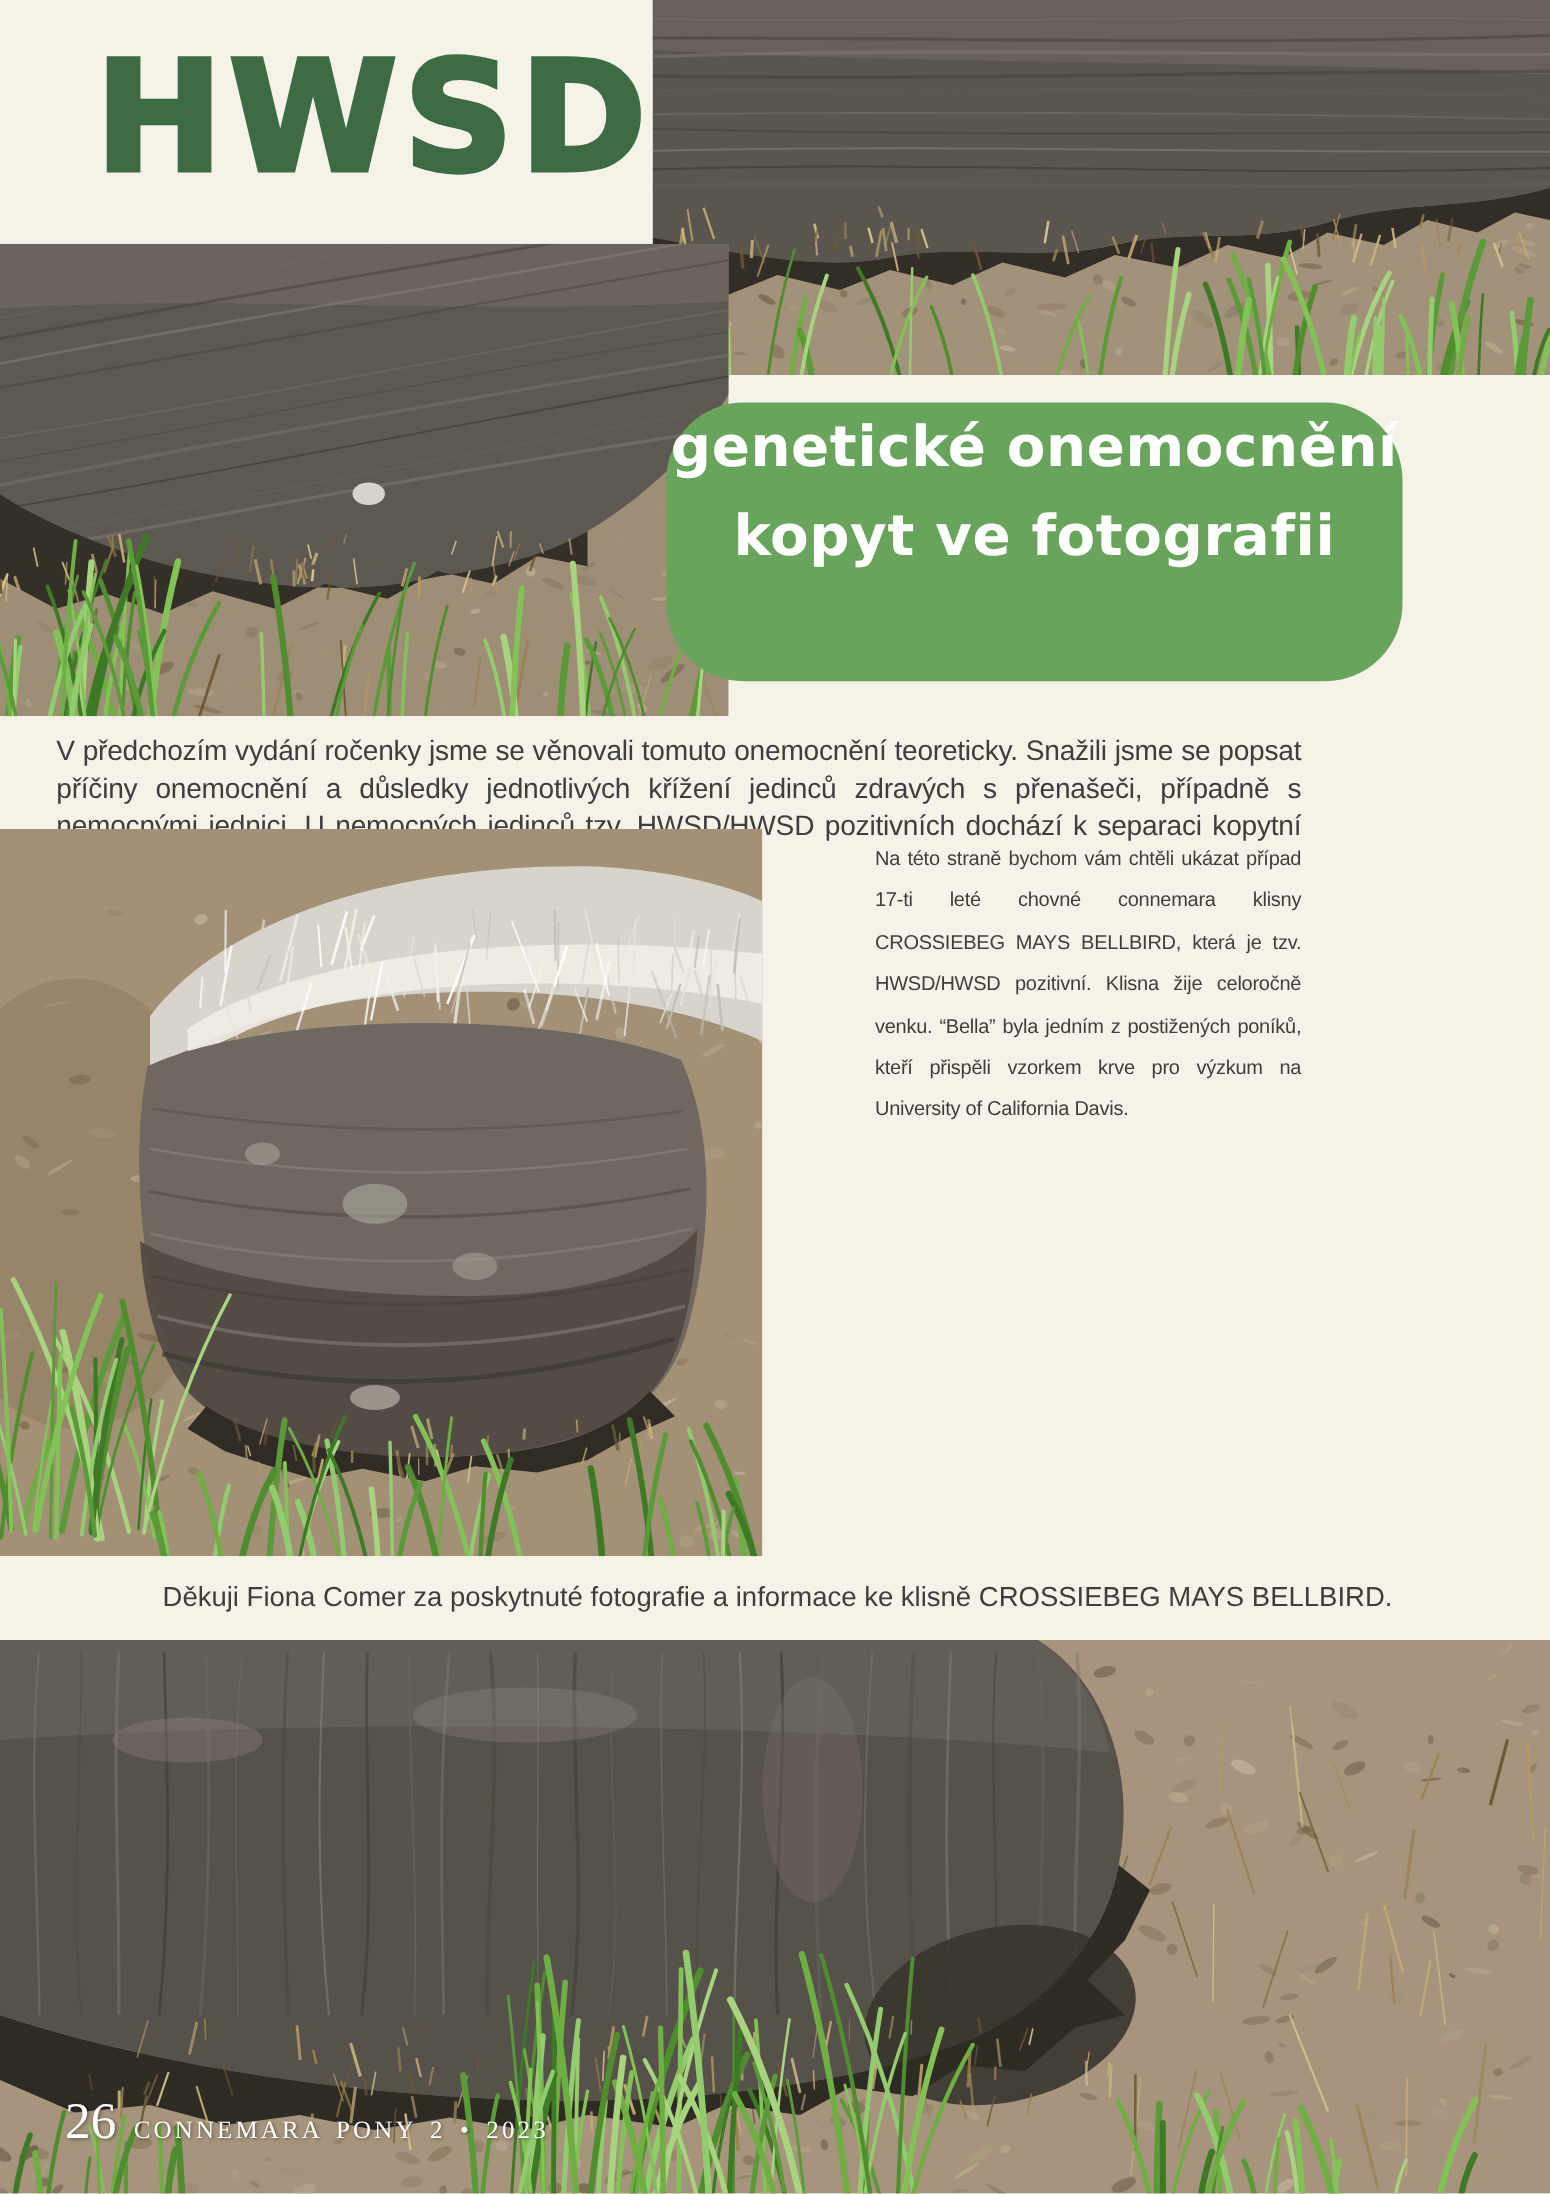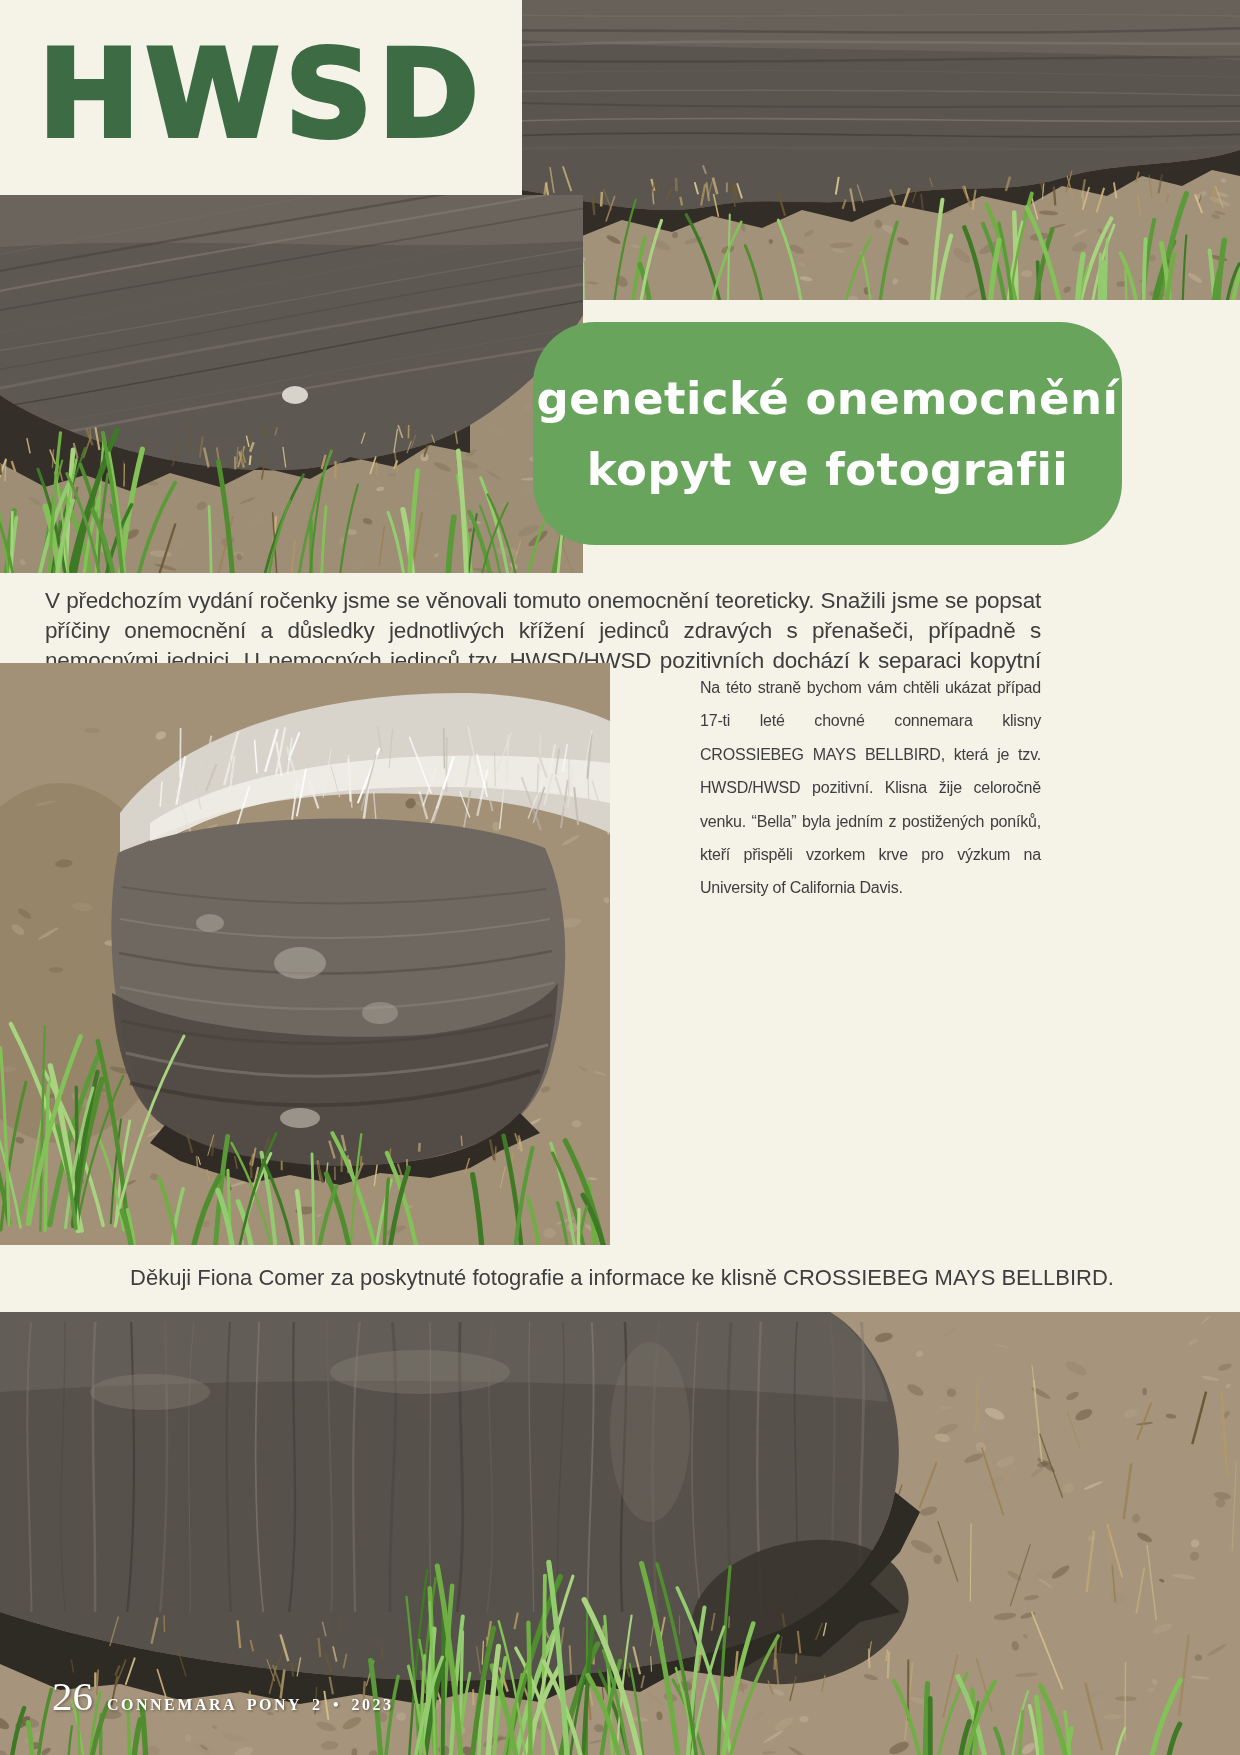--- a/index.html
+++ b/index.html
@@ -6,41 +6,41 @@
   .page{position:relative;width:1240px;height:1755px;margin:0 auto;background:var(--bg,#f5f2e8);
         overflow:hidden;font-family:"Liberation Sans",sans-serif;color:var(--text,#3e3e3e);}
   figure{margin:0;padding:0;}
   .photo{position:absolute;overflow:hidden;}
   .photo svg{display:block;width:100%;height:100%;}
   .photo-a{left:522px;top:0;width:718px;height:300px;}
   .photo-b{left:0;top:195px;width:583px;height:378px;}
   .photo-c{left:0;top:663px;width:610px;height:582px;}
   .photo-d{left:0;top:1312px;width:1240px;height:443px;}
   .masthead{position:absolute;left:0;top:0;width:522px;height:170px;display:flex;
-            align-items:center;justify-content:center;}
+            align-items:center;justify-content:flex-end;}
   .masthead h1{margin:0;padding-top:18px;font-family:"DejaVu Sans","Liberation Sans",sans-serif;
             font-weight:bold;font-size:122px;line-height:1;letter-spacing:5px;
             color:var(--dark-green,#3c6b44);-webkit-text-stroke:4px var(--dark-green,#3c6b44);}
   .banner{position:absolute;left:533px;top:322px;width:589px;height:223px;border-radius:62px;
           background:var(--banner-green,#69a45d);z-index:6;display:flex;flex-direction:column;
-          justify-content:center;align-items:center;text-align:center;}
+          align-items:center;text-align:center;}
   .banner span{display:block;font-family:"DejaVu Sans","Liberation Sans",sans-serif;
           font-weight:bold;font-size:45px;line-height:71px;color:#ffffff;letter-spacing:.5px;}
   .intro{position:absolute;left:45px;top:586px;width:996px;margin:0;font-size:22.5px;
          line-height:30px;text-align:justify;letter-spacing:-.2px;}
   .column{position:absolute;left:700px;top:671px;width:341px;}
   .column p{margin:0;font-size:16px;line-height:33.4px;text-align:justify;letter-spacing:-.2px;}
   .column p + p{margin-top:33px;}
   .ack{position:absolute;left:2px;top:1263px;width:1240px;margin:0;text-align:center;
        font-size:22px;line-height:30px;}
   .pagefooter{position:absolute;left:52px;top:1676px;z-index:9;color:#ffffff;
        font-family:"Liberation Serif",serif;text-shadow:1px 1px 3px rgba(0,0,0,.45);
        display:flex;align-items:baseline;gap:14px;justify-content:center;}
   .pagefooter .pnum{font-size:41px;line-height:1;}
-  .pagefooter .mag{font-size:16px;letter-spacing:2.5px;word-spacing:4px;font-weight:bold;}
+  .pagefooter .mag{font-size:20px;letter-spacing:2.5px;word-spacing:4px;}
 </style>
 </head>
 <body>
 
 <div class="page">
 
   <header class="masthead">
     <h1>HWSD</h1>
   </header>
 

